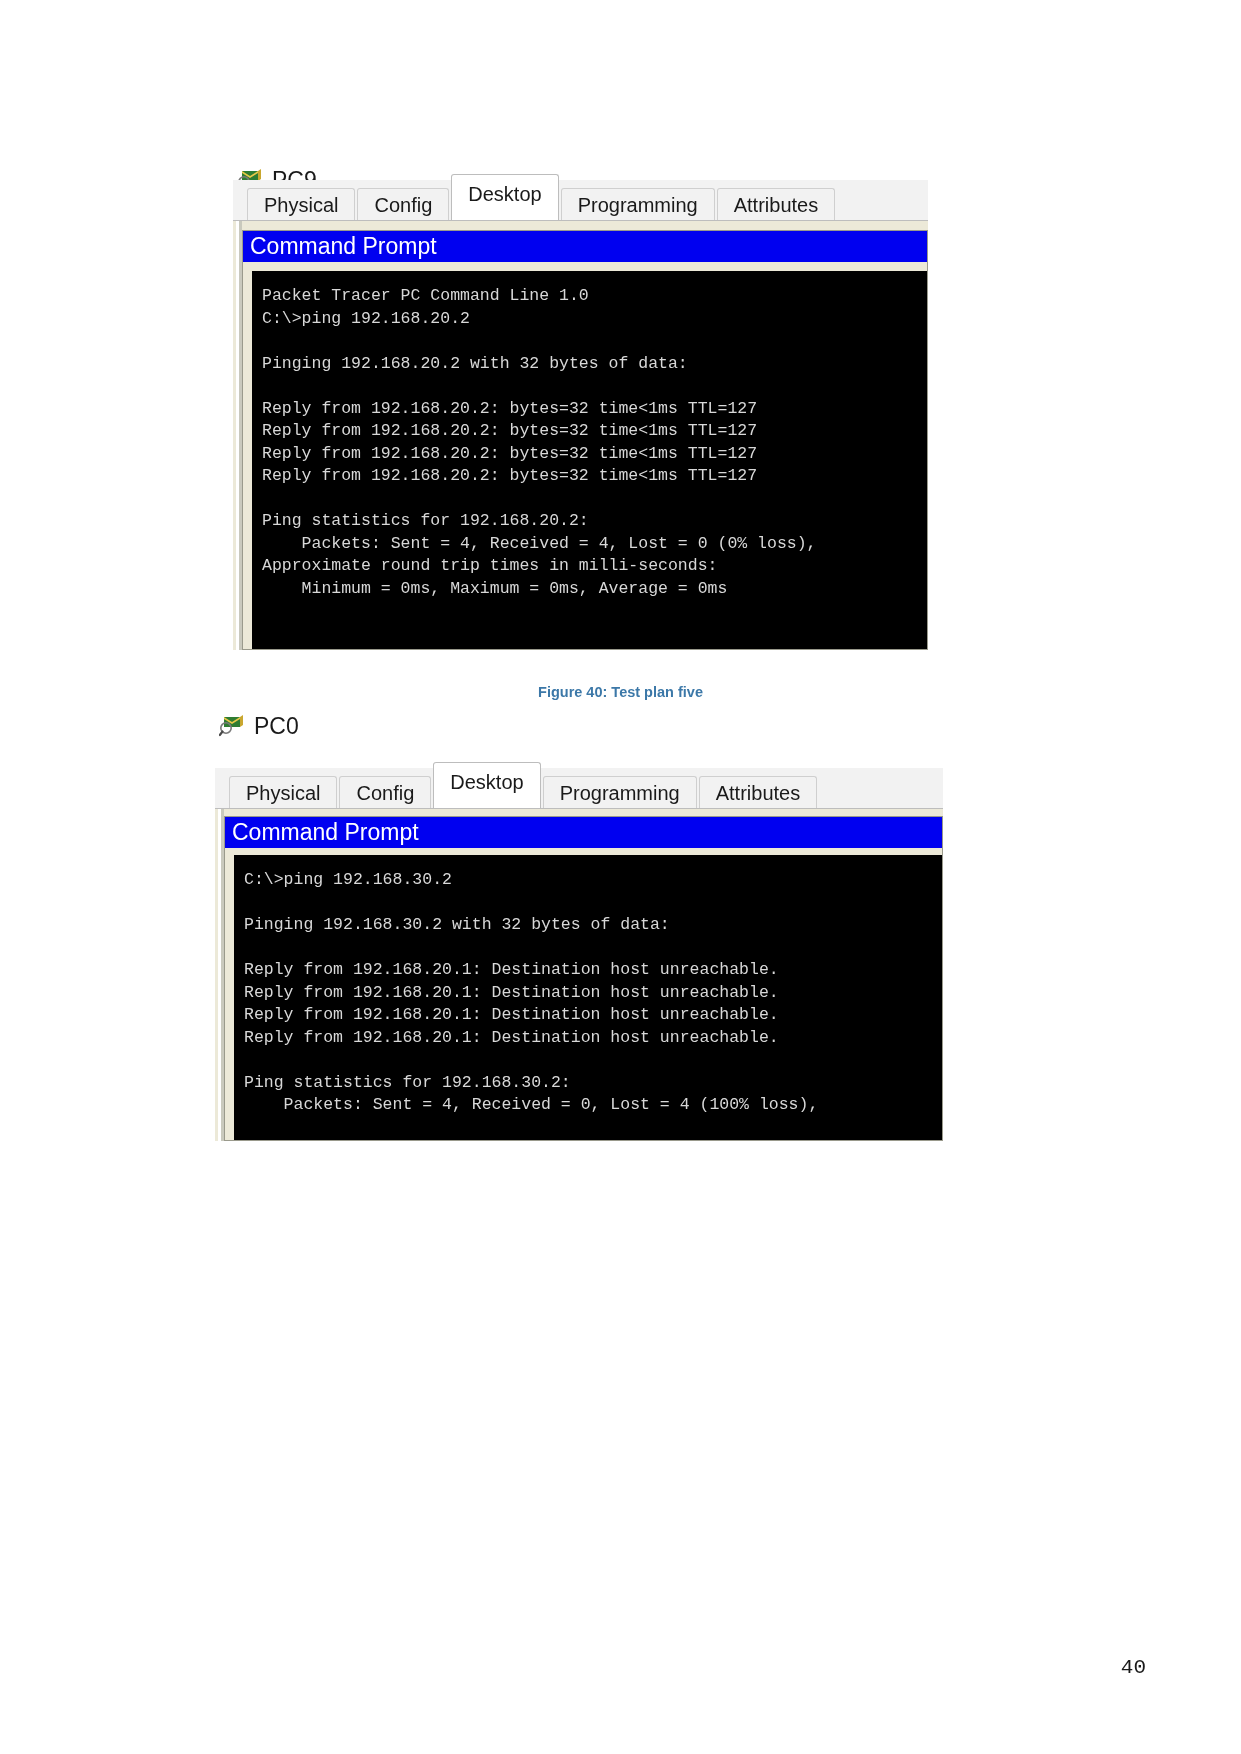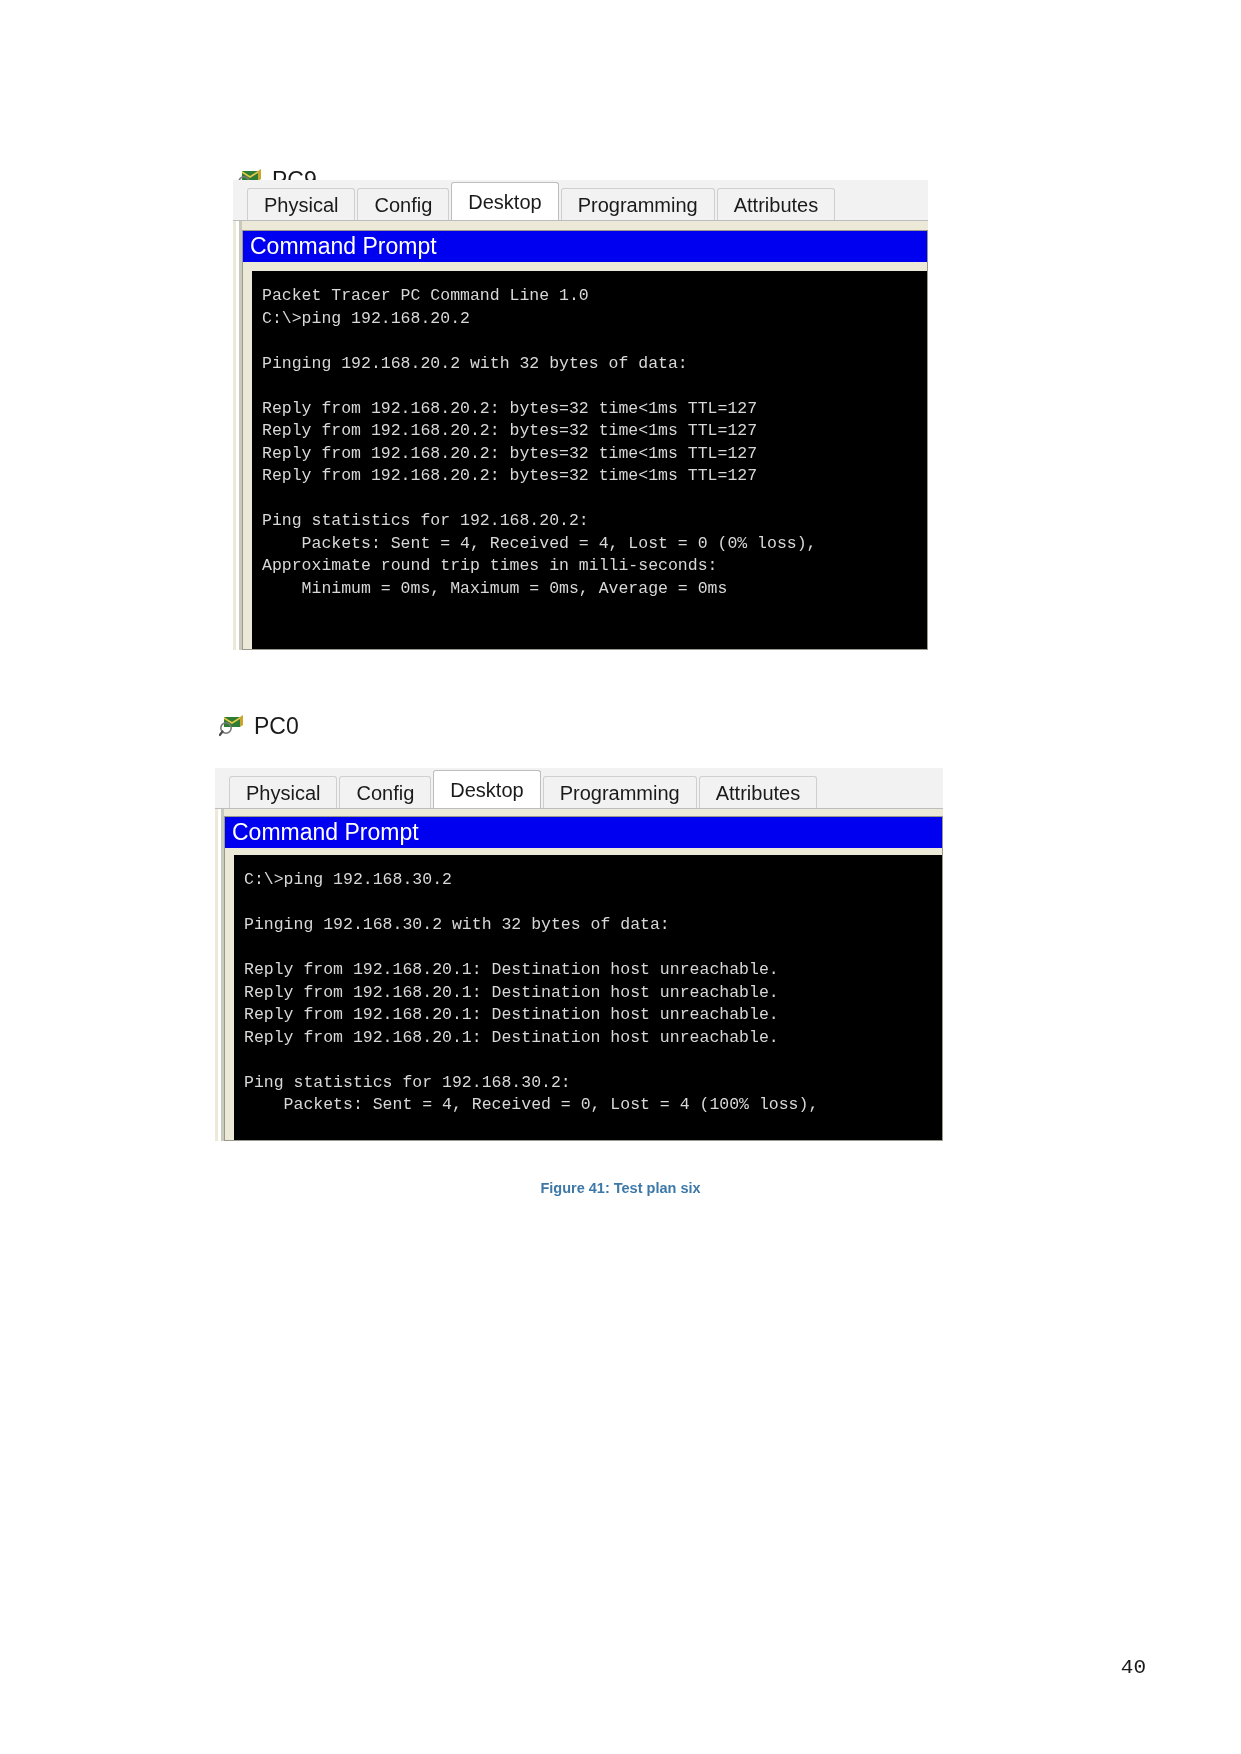--- a/index.html
+++ b/index.html
@@ -71,21 +71,21 @@
     border: 1px solid #cfcfcf;
     border-bottom: none;
     border-top-left-radius: 3px;
     border-top-right-radius: 3px;
     margin-right: 2px;
     white-space: nowrap;
     box-sizing: border-box;
   }
   .tab.active {
     background: #ffffff;
-    height: 38px;
+    height: 46px;
     line-height: 38px;
     border-color: #bdbdbd;
     position: relative;
     z-index: 3;
   }
 
   .tab-content {
     background: #ece9d8;
     border-top: 1px solid #bdbdbd;
     padding: 9px 0 0 9px;
@@ -197,20 +197,21 @@
       <div class="left-gutter"></div>
       <div class="cmd-window">
         <div class="cmd-titlebar">Command Prompt</div>
         <div class="cmd-body-wrap" style="height:calc(100% - 31px);">
           <div class="cmd-body" id="term-0" style="height:100%;"><div class="cmd-line">Packet Tracer PC Command Line 1.0</div><div class="cmd-line">C:\&gt;ping 192.168.20.2</div><div class="cmd-line">&nbsp;</div><div class="cmd-line">Pinging 192.168.20.2 with 32 bytes of data:</div><div class="cmd-line">&nbsp;</div><div class="cmd-line">Reply from 192.168.20.2: bytes=32 time&lt;1ms TTL=127</div><div class="cmd-line">Reply from 192.168.20.2: bytes=32 time&lt;1ms TTL=127</div><div class="cmd-line">Reply from 192.168.20.2: bytes=32 time&lt;1ms TTL=127</div><div class="cmd-line">Reply from 192.168.20.2: bytes=32 time&lt;1ms TTL=127</div><div class="cmd-line">&nbsp;</div><div class="cmd-line">Ping statistics for 192.168.20.2:</div><div class="cmd-line">    Packets: Sent = 4, Received = 4, Lost = 0 (0% loss),</div><div class="cmd-line">Approximate round trip times in milli-seconds:</div><div class="cmd-line">    Minimum = 0ms, Maximum = 0ms, Average = 0ms</div></div>
         </div>
       </div>
     </div>
   </div>
 
+  <div class="figure-caption" style="top:684px;">Figure 40: Test plan five</div>
 
   <div class="device-label" style="left:219px; top:685px;">
     <span class="device-icon">
       <svg width="26" height="26" viewBox="0 0 26 26" xmlns="http://www.w3.org/2000/svg">
         <polygon points="5,4 21,4 21,14 5,14" fill="#2f7d32"></polygon>
         <polygon points="5,4 13,9 21,4 21,6 13,11 5,6" fill="#e8c84a"></polygon>
         <polygon points="21,4 24,2 24,12 21,14" fill="#c9a72f"></polygon>
         <circle cx="7" cy="15" r="5.2" fill="none" stroke="#7a7a7a" stroke-width="1.6"></circle>
         <line x1="3.5" y1="18.5" x2="0.8" y2="22" stroke="#4a4a4a" stroke-width="2.2" stroke-linecap="round"></line>
       </svg>
@@ -232,17 +233,16 @@
       <div class="left-gutter"></div>
       <div class="cmd-window">
         <div class="cmd-titlebar">Command Prompt</div>
         <div class="cmd-body-wrap" style="height:calc(100% - 31px); padding-top:7px;">
           <div class="cmd-body" id="term-1" style="height:100%;"><div class="cmd-line">C:\&gt;ping 192.168.30.2</div><div class="cmd-line">&nbsp;</div><div class="cmd-line">Pinging 192.168.30.2 with 32 bytes of data:</div><div class="cmd-line">&nbsp;</div><div class="cmd-line">Reply from 192.168.20.1: Destination host unreachable.</div><div class="cmd-line">Reply from 192.168.20.1: Destination host unreachable.</div><div class="cmd-line">Reply from 192.168.20.1: Destination host unreachable.</div><div class="cmd-line">Reply from 192.168.20.1: Destination host unreachable.</div><div class="cmd-line">&nbsp;</div><div class="cmd-line">Ping statistics for 192.168.30.2:</div><div class="cmd-line">    Packets: Sent = 4, Received = 0, Lost = 4 (100% loss),</div></div>
         </div>
       </div>
     </div>
   </div>
 
-  <div class="figure-caption" style="top:1180px;">Figure 41: Test plan six</div>
 
   <div class="page-number">40</div>
 
 </div>
 
 </body></html>

